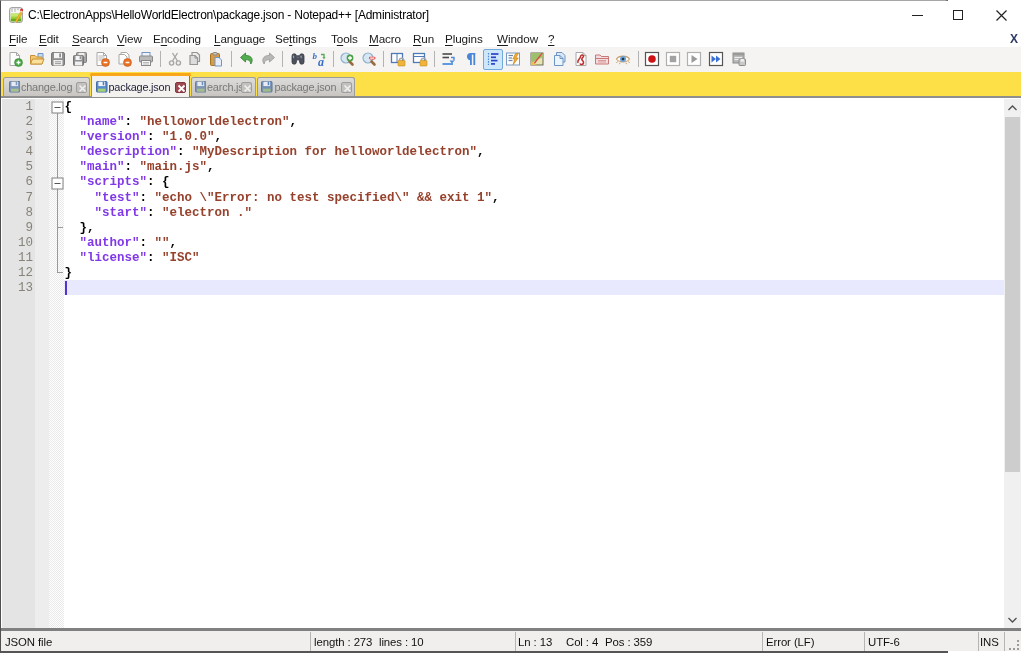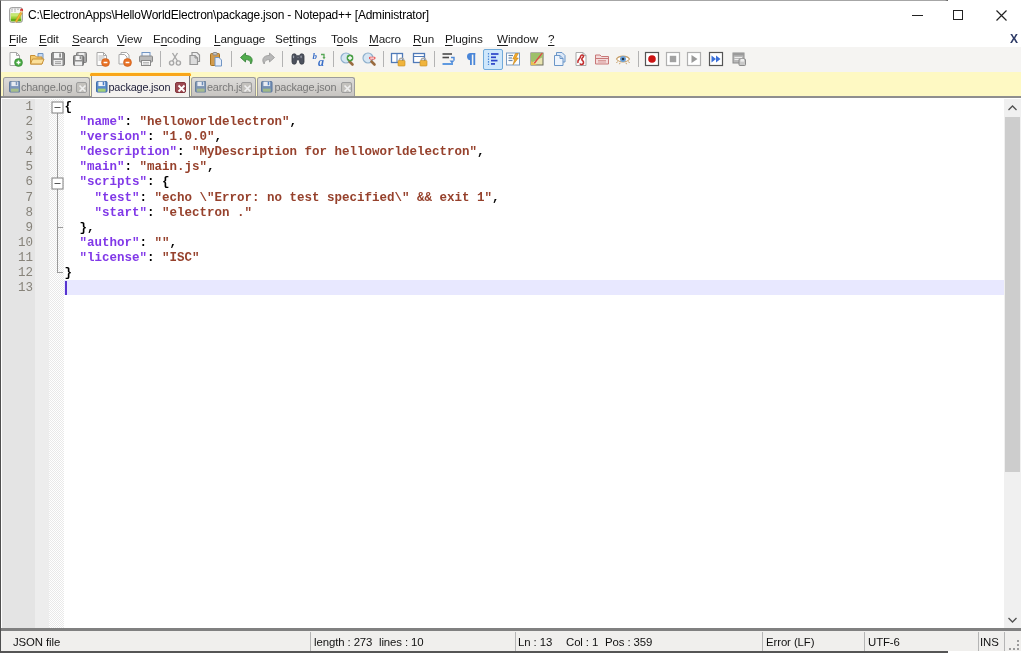--- a/index.html
+++ b/index.html
@@ -14,21 +14,21 @@
   #title-text { position:absolute; left:27px; top:7px; font-size:12px; letter-spacing:-0.22px; color:#000; white-space:pre; }
   
   #menubar { position:absolute; left:0; top:28px; width:1020px; height:18px; background:#fff; }
   .mi { position:absolute; top:3px; font-size:11.7px; letter-spacing:-0.1px; color:#1a1a1a; white-space:pre; }
   .mi u { text-decoration:underline; text-underline-offset:1.5px; }
   
   #toolbar { position:absolute; left:0; top:46px; width:1020px; height:25px; background:#f5f4f2; }
   .tbi { position:absolute; top:4px; width:16px; height:16px; }
   .tbsep { position:absolute; top:4px; width:1px; height:16px; background:#b3b3b3; }
   
-  #tabbar { position:absolute; left:0; top:71px; width:1020px; height:25px; background:#fef9c3;padding-left:41px; }
+  #tabbar { position:absolute; left:0; top:71px; width:1020px; height:25px; background:#fde047;padding-left:41px; }
   #tabline { position:absolute; left:0; top:23.8px; width:1020px; height:1.2px; background:#8f8f8f; z-index:2; }
   .tab { position:absolute; top:4.5px; height:20.5px; background:linear-gradient(#dcdbd9,#c7c4c0);
          border:1px solid #9c9c9c; border-bottom:none; border-radius:2.5px 2.5px 0 0; }
   .tabtxt { position:absolute; top:8.5px; font-size:10.9px; letter-spacing:-0.2px; color:#6f6f6f; white-space:pre; }
   .tabx { position:absolute; top:10px; width:11px; height:11px; background:#c3c1bd; border:1px solid #9e9e9e; border-radius:2px; }
   .tabx svg { position:absolute; left:1px; top:1px; }
   #activetab { position:absolute; left:89.5px; top:1px; width:99.5px; height:24px; background:#f4f2ef;
         border-left:1px solid #919191; border-right:1.5px solid #767676; z-index:3; }
   #activetop { position:absolute; left:89px; top:0.5px; width:100.5px; height:3.5px; background:#f9a61a; z-index:4; border-radius:1.5px 1.5px 0 0; }
   
@@ -403,25 +403,25 @@
         <path d="M0.5 5 L4.5 1 L8.5 5" fill="none" stroke="#505050" stroke-width="1.3"></path>
       </svg>
       <svg class="abs" style="left:4px;top:518px" width="9" height="6" viewBox="0 0 9 6">
         <path d="M0.5 1 L4.5 5 L8.5 1" fill="none" stroke="#505050" stroke-width="1.3"></path>
       </svg>
     </div>
   </div>
 
   <div id="statusgap"></div>
   <div id="statusbar">
-    <span class="st" style="left:12px">JSON file</span>
+    <span class="st" style="left:4px">JSON file</span>
     <span class="st" style="left:313px">length : 273</span>
     <span class="st" style="left:378px">lines : 10</span>
     <span class="st" style="left:517px">Ln : 13</span>
-    <span class="st" style="left:565px">Col : 1</span>
+    <span class="st" style="left:565px">Col : 4</span>
     <span class="st" style="left:604px">Pos : 359</span>
     <span class="st" style="left:765px">Error (LF)</span>
     <span class="st" style="left:867px">UTF-6</span>
     <span class="st" style="left:979px">INS</span>
     <div class="stsep" style="left:309px"></div>
     <div class="stsep" style="left:514px"></div>
     <div class="stsep" style="left:761px"></div>
     <div class="stsep" style="left:863px"></div>
     <div class="stsep" style="left:977px"></div>
     <div class="stsep" style="left:1003px"></div>

